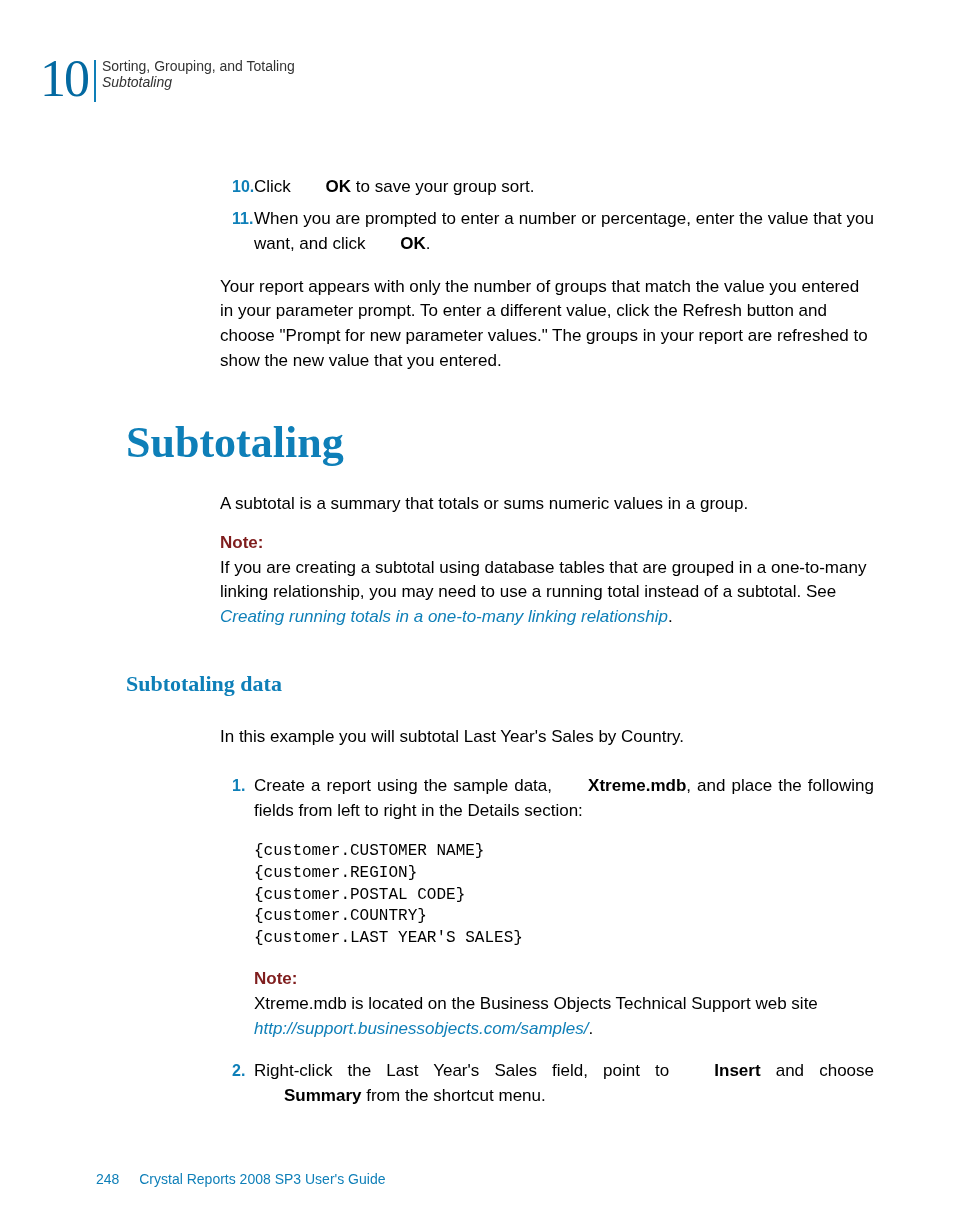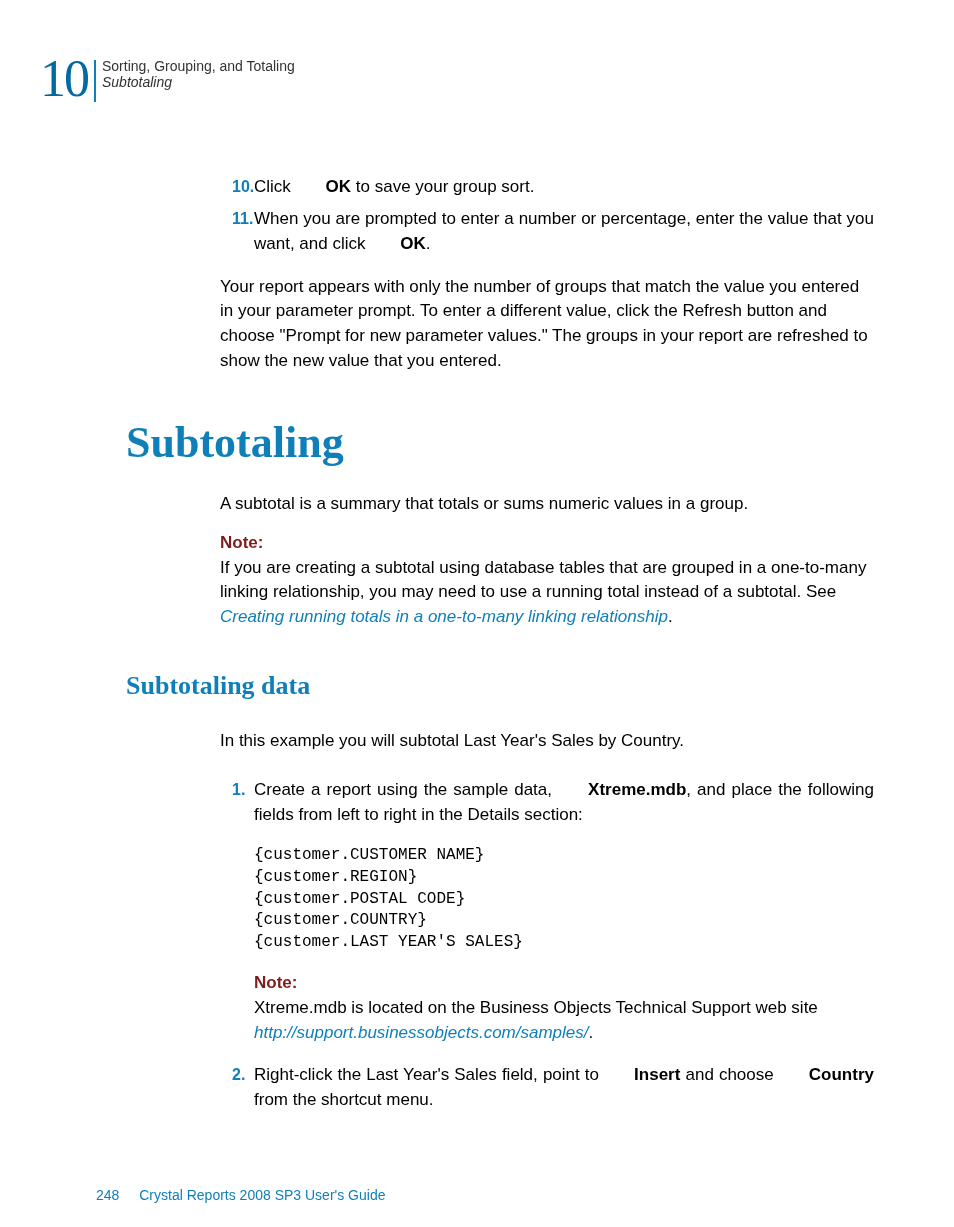--- a/index.html
+++ b/index.html
@@ -70,21 +70,21 @@
   }
   .h1 {
     font-family: "Palatino Linotype", Palatino, Georgia, serif;
     font-size: 44px;
     color: #0e7fb8;
     font-weight: bold;
     margin: 44px 0 24px -94px;
   }
   .h2 {
     font-family: "Palatino Linotype", Palatino, Georgia, serif;
-    font-size: 26px;
+    font-size: 22px;
     color: #0e7fb8;
     font-weight: bold;
     margin: 42px 0 28px -94px;
   }
   .h3 {
     font-family: Arial, Helvetica, sans-serif;
     font-size: 21px;
     color: #0e7fb8;
     font-weight: bold;
     margin: 28px 0 22px -122px;
@@ -102,21 +102,21 @@
   .bold { font-weight: bold; margin-left: 30px; }
   .code {
     font-family: "Courier New", monospace;
     font-size: 16px;
     line-height: 1.35;
     margin: 14px 0 18px 34px;
     white-space: pre;
   }
   .footer {
     position: absolute;
-    bottom: 24px;
+    bottom: 40px;
     left: 96px;
     font-size: 14px;
     color: #0e7fb8;
   }
   .footer .pg { margin-right: 16px; }
 </style>
 </head>
 <body>
 
 <div class="page">
@@ -173,21 +173,21 @@
 {customer.LAST YEAR'S SALES}</div>
 
     <p class="para" style="margin-left:34px; margin-bottom:18px;">
       <span class="note-label">Note:</span><br>
       <span>Xtreme.mdb is located on the Business Objects Technical Support web site </span><a href="#" class="link">http://support.businessobjects.com/samples/</a><span>.</span>
     </p>
 
     <ol class="numlist">
       <li>
         <span class="num">2.</span>
-        <span>Right-click the Last Year's Sales field, point to </span><span class="bold">Insert</span><span> and choose </span><span class="bold">Country</span><span> from the shortcut menu.</span>
+        <span>Right-click the Last Year's Sales field, point to </span><span class="bold">Insert</span><span> and choose </span><span class="bold">Summary</span><span> from the shortcut menu.</span>
       </li>
     </ol>
 
   </div>
 
   <div class="footer">
     <span class="pg">248</span>
     <span>Crystal Reports 2008 SP3 User's Guide</span>
   </div>
 

